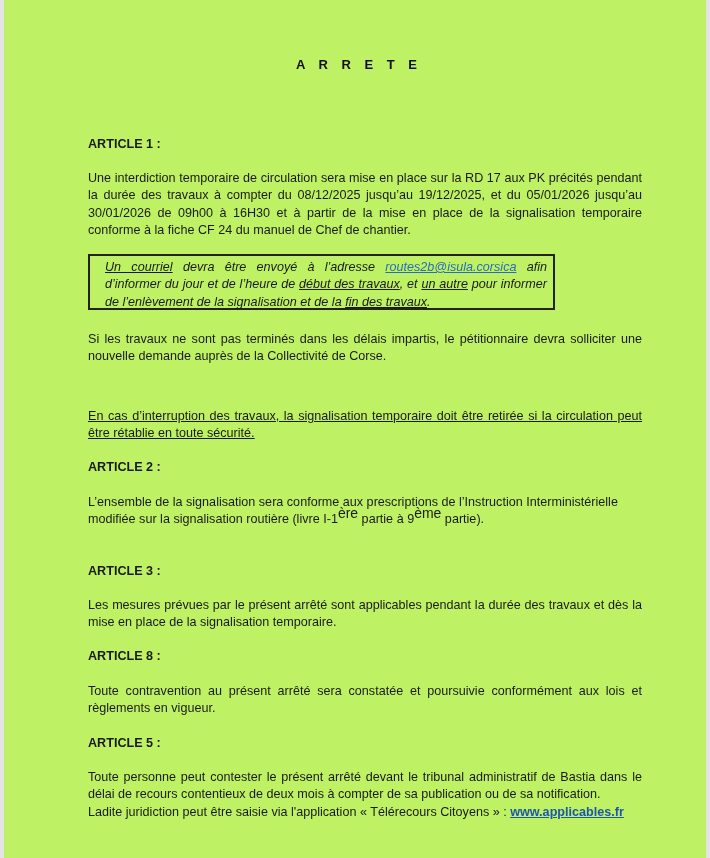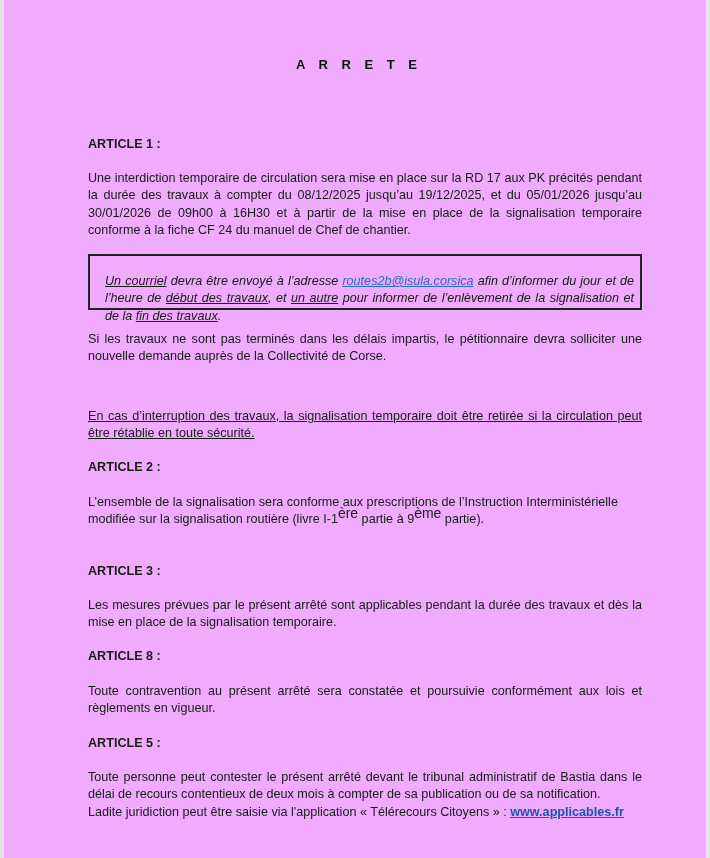--- a/index.html
+++ b/index.html
@@ -4,41 +4,41 @@
 <style>
   html, body { margin:0; padding:0; }
   body {
     width:710px; height:858px; overflow:hidden;
     background:#e4e3e8;
     font-family:"Liberation Sans", sans-serif;
     color:#1a1a1a;
   }
   .page {
     position:absolute; left:4px; top:0; width:702px; height:858px;
-    background:#f0abfc;
+    background:#bef264;
   }
   .content {
     position:absolute; left:84px; top:0; width:554px;
     font-size:12.6px; line-height:17.4px;
   }
   .title {
     position:absolute; left:0; width:710px; top:57px;
     text-align:center; font-weight:bold; letter-spacing:5px;
     font-size:13px; color:#111;
   }
   .art-head {
     position:absolute; font-weight:bold; font-size:12.6px;
   }
   .art-head .u { }
   .para { position:absolute; left:0; width:554px; text-align:justify; }
   .para p { margin:0; }
   .notice {
-    position:absolute; left:0; width:554px; top:254px; height:56px;
+    position:absolute; left:0; width:467px; top:254px; height:56px;
     border:2px solid #222; box-sizing:border-box;
-    padding:17px 6px 0 15px; font-style:italic; text-align:justify;
+    padding:3px 6px 0 15px; font-style:italic; text-align:justify;
   }
   .notice .u { text-decoration:underline; }
   .notice a { color:#2a6bbf; text-decoration:underline; }
   .bold-u { font-weight:normal; text-decoration:underline; }
   a.link { color:#1d56b0; font-weight:bold; text-decoration:underline; }
   sup { font-size:14px; line-height:0; }
 </style>
 </head>
 <body>
 

